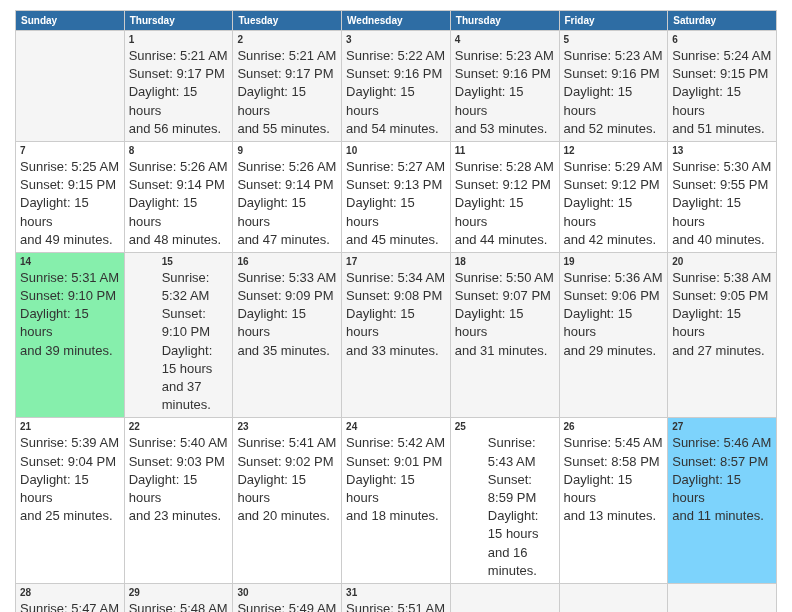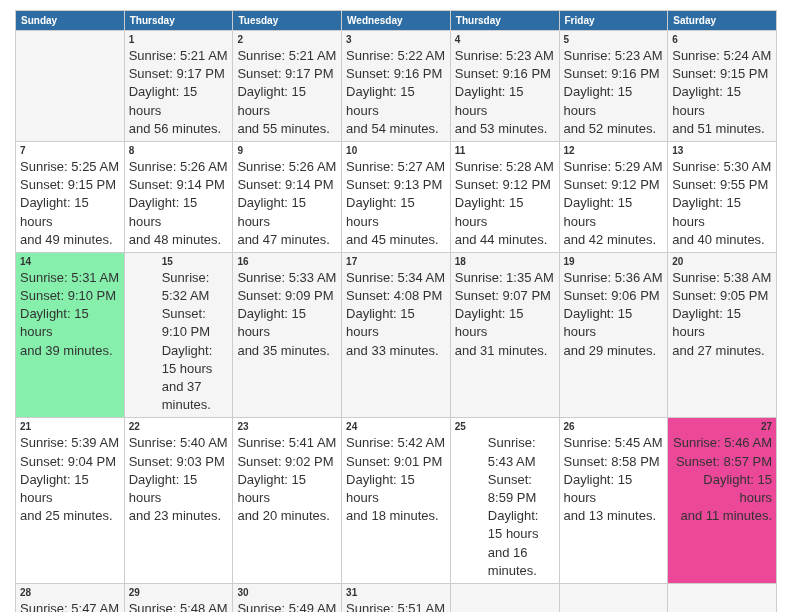--- a/index.html
+++ b/index.html
@@ -211,27 +211,27 @@
           <td style="background-color: rgb(245, 245, 245);">
             <span class="day-num">16</span>
             <div class="day-info" style="white-space: pre-line;">Sunrise: 5:33 AM
 Sunset: 9:09 PM
 Daylight: 15 hours
 and 35 minutes.</div>
           </td>
           <td style="background-color: rgb(245, 245, 245);">
             <span class="day-num">17</span>
             <div class="day-info" style="white-space: pre-line;">Sunrise: 5:34 AM
-Sunset: 4:08 PM
+Sunset: 9:08 PM
 Daylight: 15 hours
 and 33 minutes.</div>
           </td>
           <td style="background-color: rgb(245, 245, 245);">
             <span class="day-num">18</span>
-            <div class="day-info" style="white-space: pre-line;">Sunrise: 1:35 AM
+            <div class="day-info" style="white-space: pre-line;">Sunrise: 5:50 AM
 Sunset: 9:07 PM
 Daylight: 15 hours
 and 31 minutes.</div>
           </td>
           <td style="background-color: rgb(245, 245, 245);">
             <span class="day-num">19</span>
             <div class="day-info" style="white-space: pre-line;">Sunrise: 5:36 AM
 Sunset: 9:06 PM
 Daylight: 15 hours
 and 29 minutes.</div>
@@ -280,21 +280,21 @@
 Daylight: 15 hours
 and 16 minutes.</div>
           </td>
           <td style="background-color: rgb(255, 255, 255);">
             <span class="day-num">26</span>
             <div class="day-info" style="white-space: pre-line;">Sunrise: 5:45 AM
 Sunset: 8:58 PM
 Daylight: 15 hours
 and 13 minutes.</div>
           </td>
-          <td style="background-color: #ec4899; text-align: right;">
+          <td style="background-color: #7dd3fc;">
             <span class="day-num">27</span>
             <div class="day-info" style="white-space: pre-line;">Sunrise: 5:46 AM
 Sunset: 8:57 PM
 Daylight: 15 hours
 and 11 minutes.</div>
           </td>
         </tr>
         <tr>
           <td style="background-color: rgb(245, 245, 245);">
             <span class="day-num">28</span>

